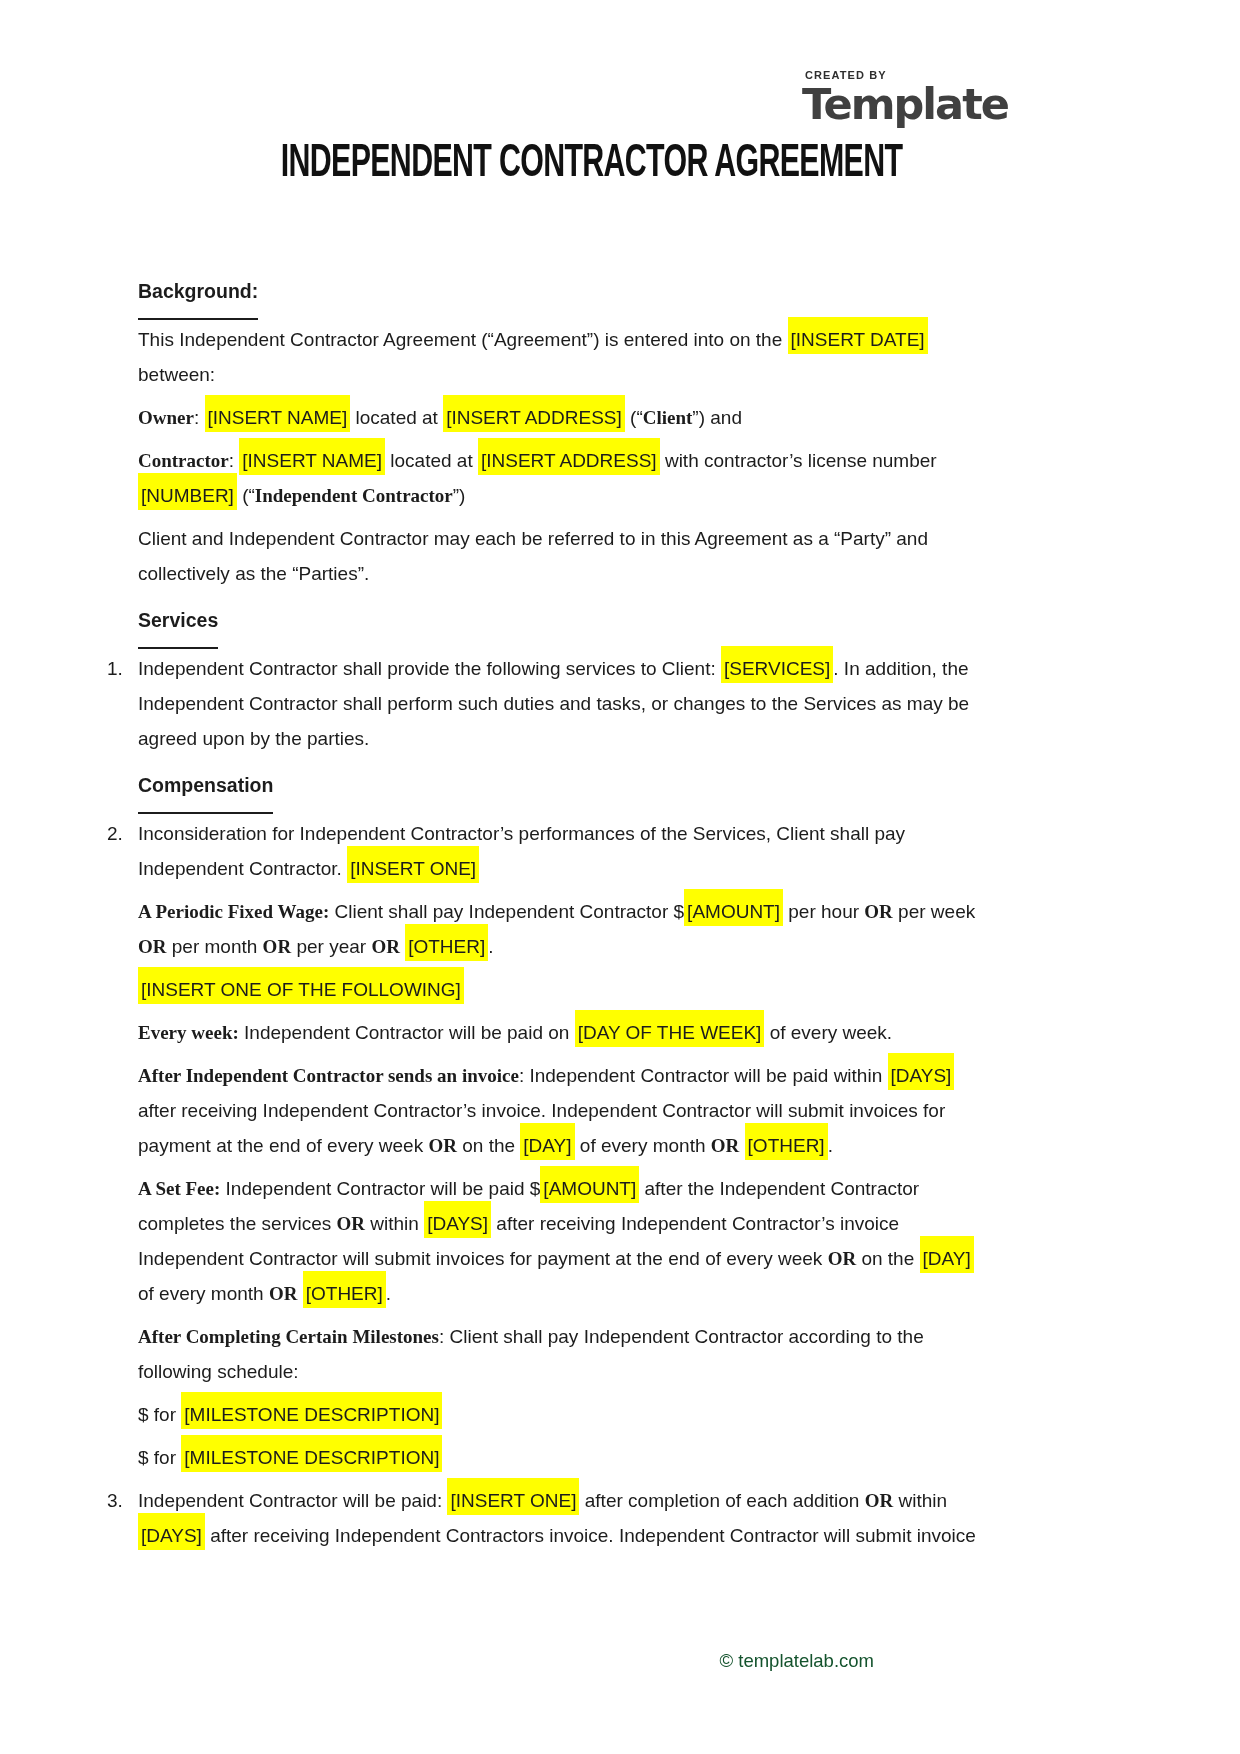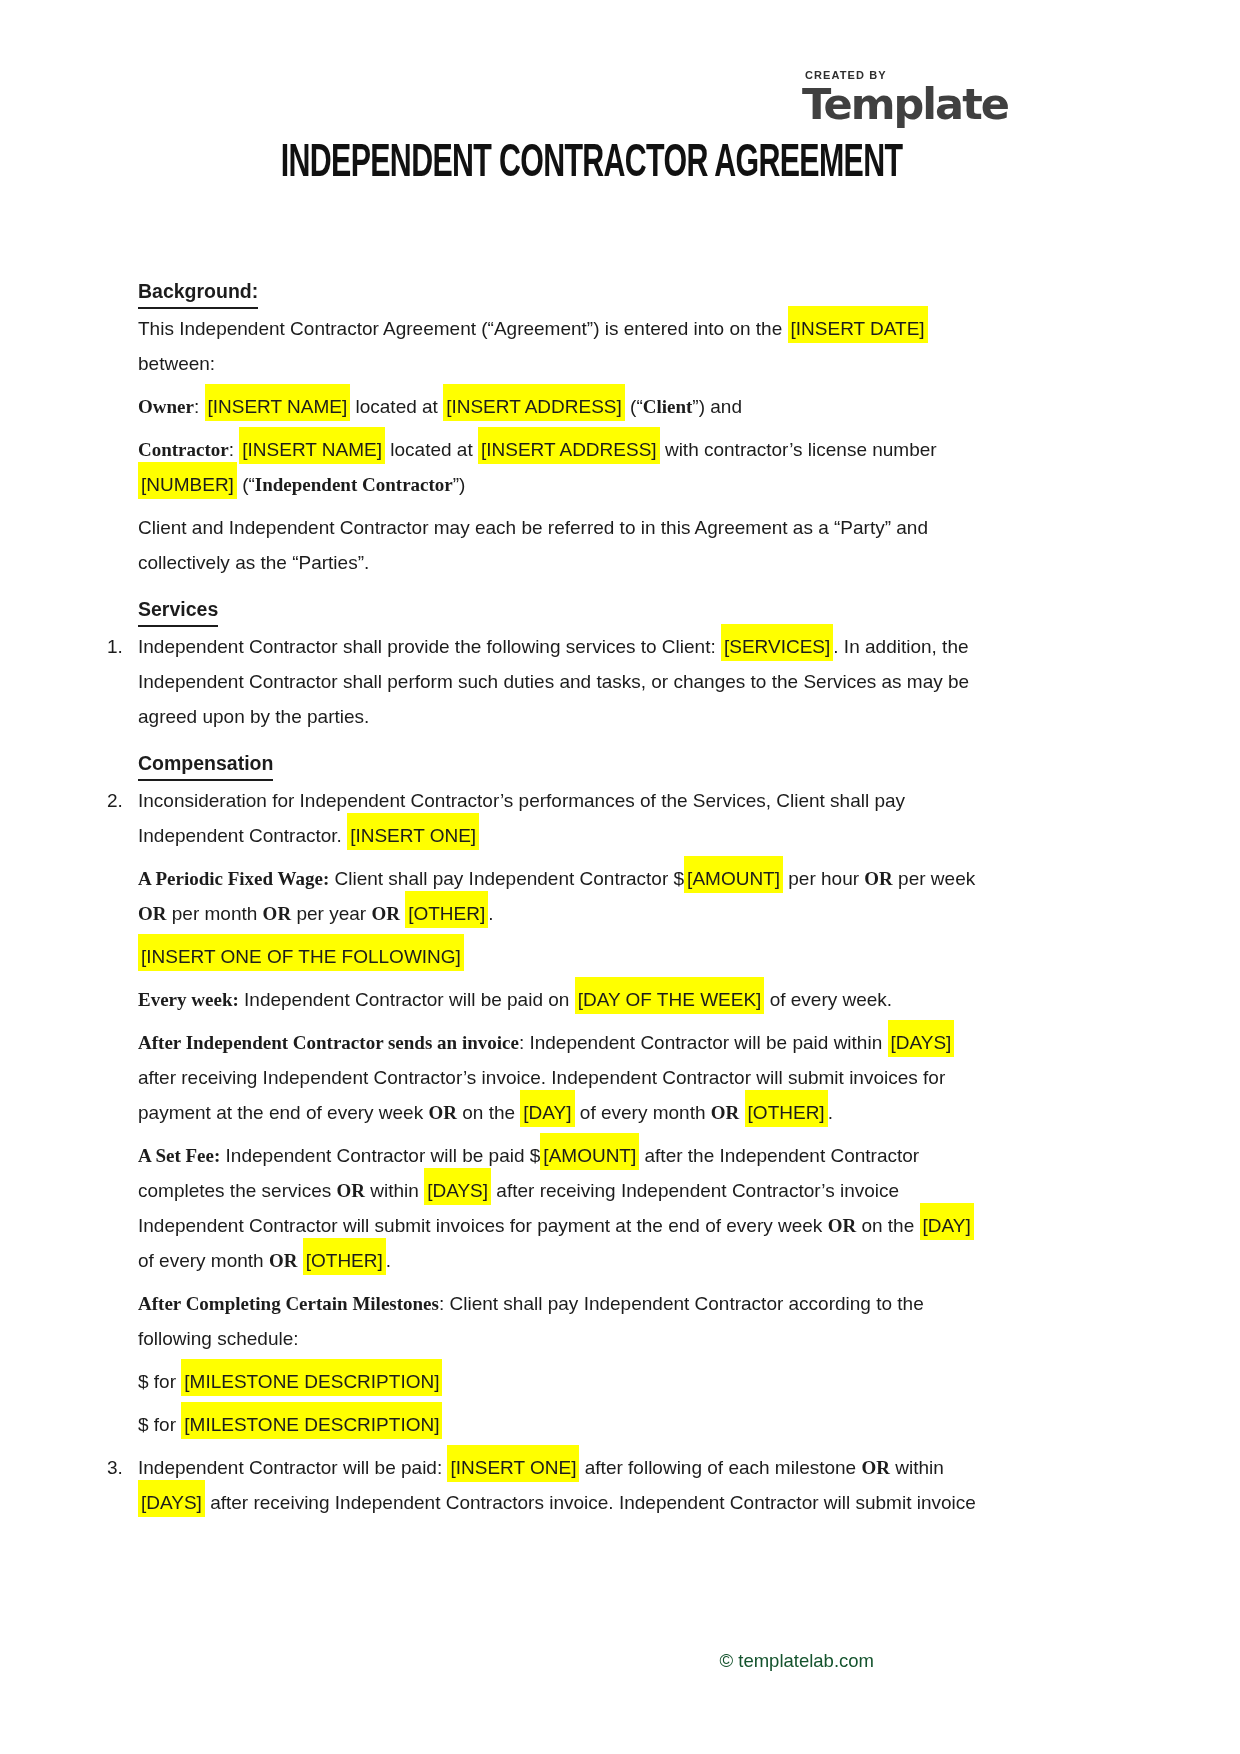--- a/index.html
+++ b/index.html
@@ -48,21 +48,21 @@
     font-size:19px;line-height:35px;
   }
   .para{margin:0 0 8px;}
   .heading{
     margin:12px 0 2px;
     font-weight:bold;font-size:19.5px;
   }
   .heading .hu{
     display:inline-block;
     border-bottom:2.5px solid currentColor;
-    padding-bottom:1px;line-height:30px;
+    padding-bottom:12px;line-height:30px;
   }
   .li{position:relative;margin:0 0 8px;}
   .num{position:absolute;left:-31px;top:0;}
   .b{font-weight:bold;font-family:Liberation Serif, serif;}
   .hl{
     background:var(--hl,#ffff00);
     padding:12px 3px 4px;
     -webkit-box-decoration-break:clone;box-decoration-break:clone;
   }
   
@@ -105,17 +105,17 @@
       <div class="heading"><span class="hu">Compensation</span></div>
       <div class="li"><span class="num">2.</span><span>Inconsideration for Independent Contractor’s performances of the Services, Client shall pay Independent Contractor. </span><span class="hl">[INSERT ONE]</span></div>
       <div class="para"><span class="b">A Periodic Fixed Wage:</span><span> Client shall pay Independent Contractor $</span><span class="hl">[AMOUNT]</span><span> per hour </span><span class="b">OR</span><span> per week </span><span class="b">OR</span><span> per month </span><span class="b">OR</span><span> per year </span><span class="b">OR</span><span> </span><span class="hl">[OTHER]</span><span>.</span></div>
       <div class="para"><span class="hl">[INSERT ONE OF THE FOLLOWING]</span></div>
       <div class="para"><span class="b">Every week:</span><span> Independent Contractor will be paid on </span><span class="hl">[DAY OF THE WEEK]</span><span> of every week.</span></div>
       <div class="para"><span class="b">After Independent Contractor sends an invoice</span><span>: Independent Contractor will be paid within </span><span class="hl">[DAYS]</span><span> after receiving Independent Contractor’s invoice. Independent Contractor will submit invoices for payment at the end of every week </span><span class="b">OR</span><span> on the </span><span class="hl">[DAY]</span><span> of every month </span><span class="b">OR</span><span> </span><span class="hl">[OTHER]</span><span>.</span></div>
       <div class="para"><span class="b">A Set Fee:</span><span> Independent Contractor will be paid $</span><span class="hl">[AMOUNT]</span><span> after the Independent Contractor completes the services </span><span class="b">OR</span><span> within </span><span class="hl">[DAYS]</span><span> after receiving Independent Contractor’s invoice Independent Contractor will submit invoices for payment at the end of every week </span><span class="b">OR</span><span> on the </span><span class="hl">[DAY]</span><span> of every month </span><span class="b">OR</span><span> </span><span class="hl">[OTHER]</span><span>.</span></div>
       <div class="para"><span class="b">After Completing Certain Milestones</span><span>: Client shall pay Independent Contractor according to the following schedule:</span></div>
       <div class="para"><span>$ for </span><span class="hl">[MILESTONE DESCRIPTION]</span></div>
       <div class="para"><span>$ for </span><span class="hl">[MILESTONE DESCRIPTION]</span></div>
-      <div class="li"><span class="num">3.</span><span>Independent Contractor will be paid: </span><span class="hl">[INSERT ONE]</span><span> after following of each milestone </span><span class="b">OR</span><span> within </span><span class="hl">[DAYS]</span><span> after receiving Independent Contractors invoice. Independent Contractor will submit invoice</span></div>
+      <div class="li"><span class="num">3.</span><span>Independent Contractor will be paid: </span><span class="hl">[INSERT ONE]</span><span> after completion of each addition </span><span class="b">OR</span><span> within </span><span class="hl">[DAYS]</span><span> after receiving Independent Contractors invoice. Independent Contractor will submit invoice</span></div>
     </div>
 
   <div class="footer">© templatelab.com</div>
 </div>
 
 </body></html>

